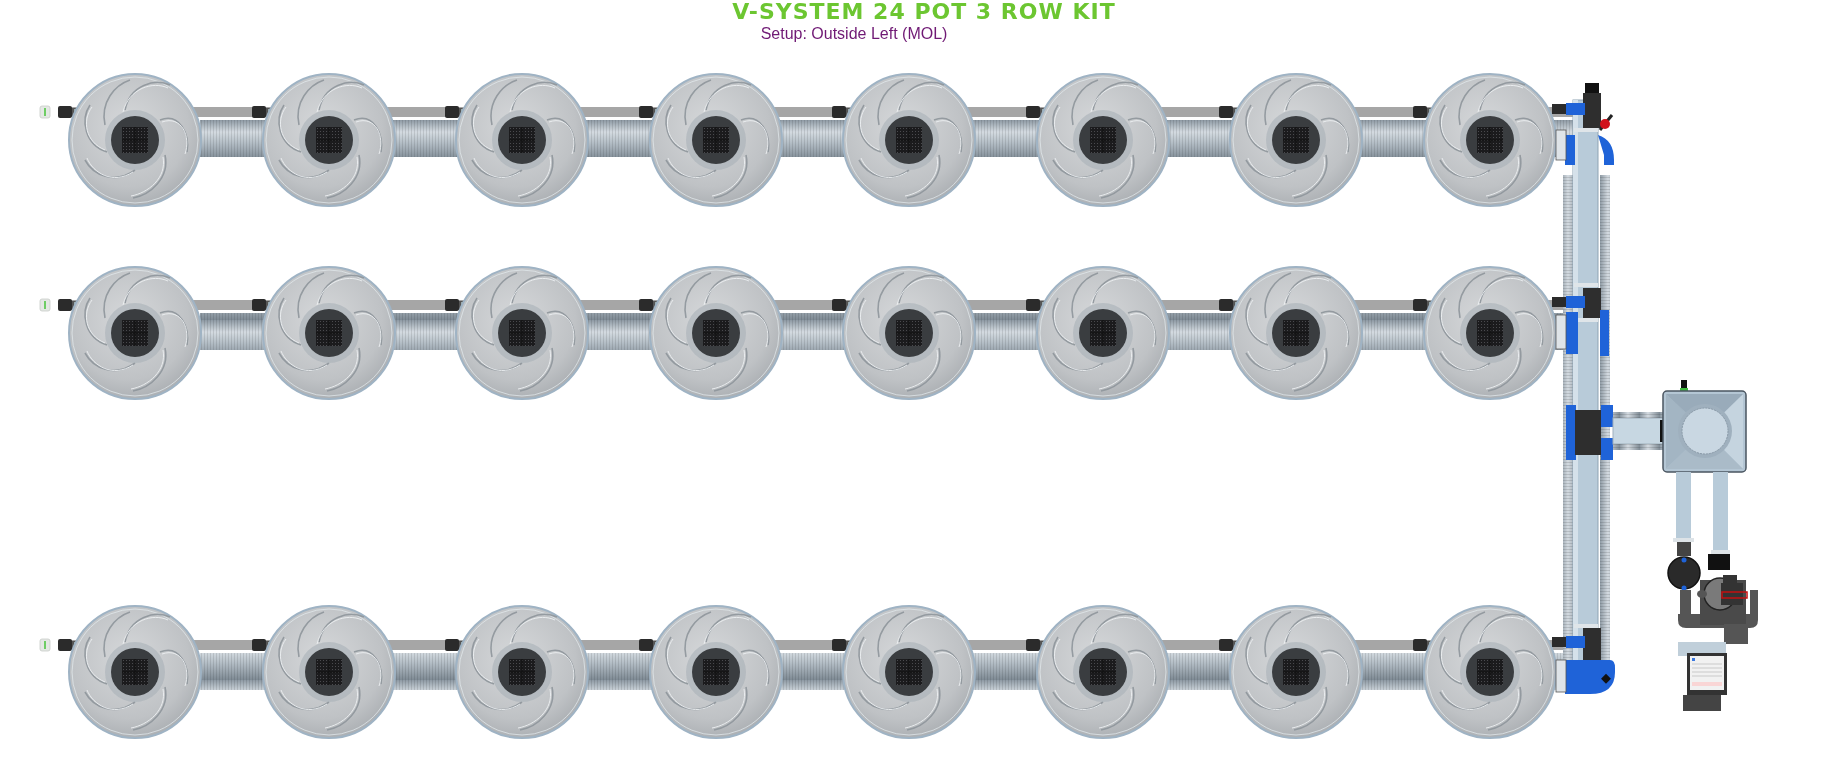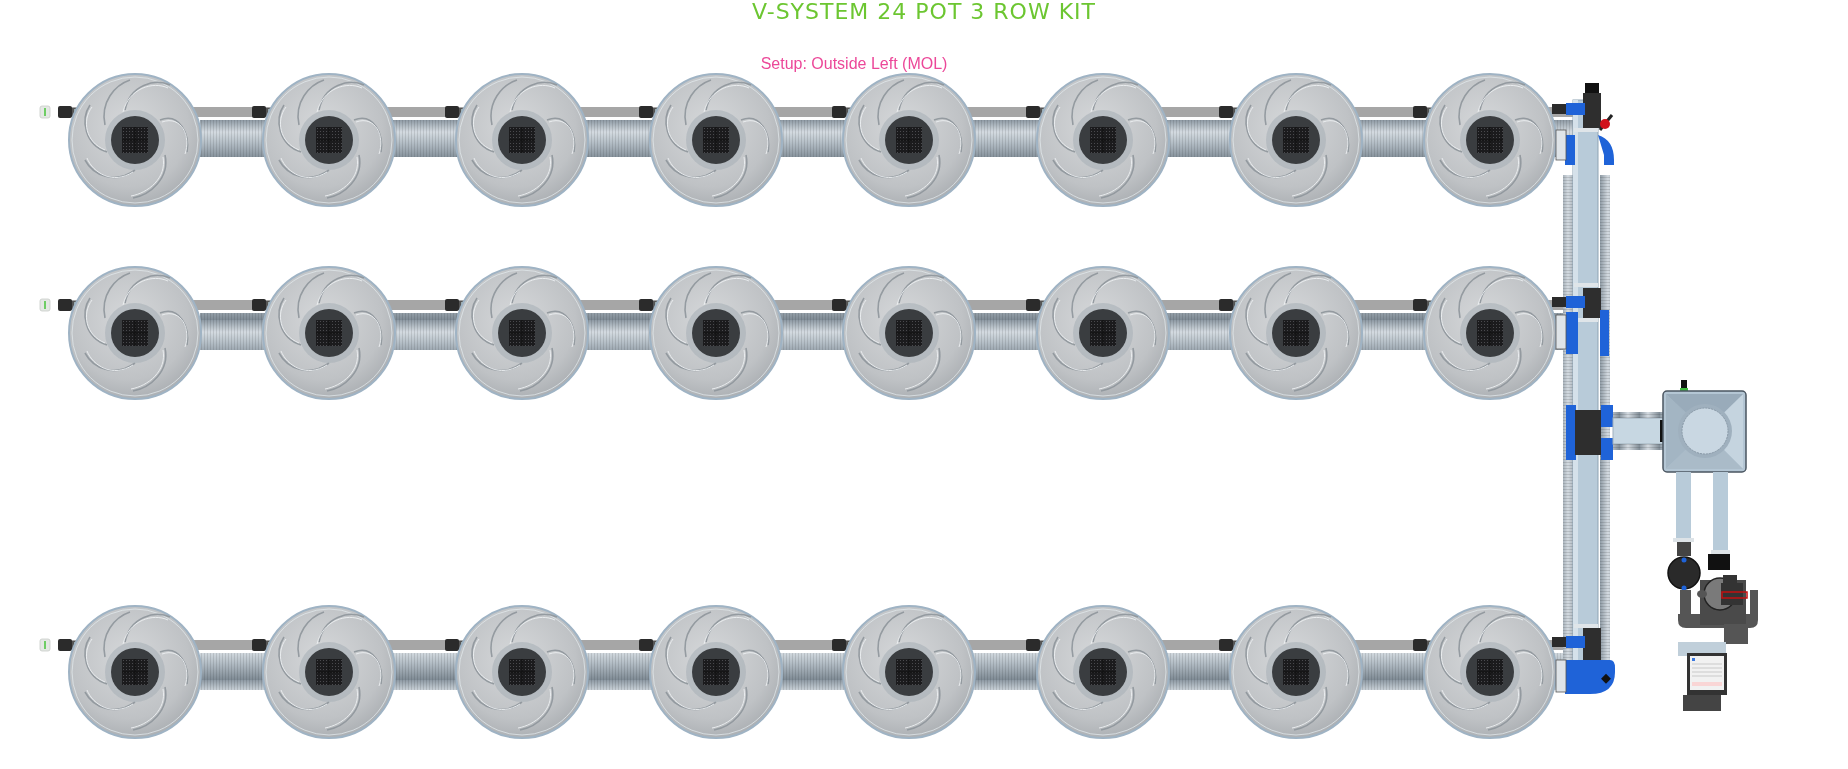--- a/index.html
+++ b/index.html
@@ -1,18 +1,18 @@
 <!DOCTYPE html>
 <html><head>
 <meta charset="utf-8">
 <style>
   html,body{margin:0;padding:0;background:#ffffff;}
   body{width:1848px;height:769px;position:relative;overflow:hidden;font-family:"Liberation Sans",sans-serif;}
-  .title{position:absolute;left:0;top:0;width:1848px;text-align:center;font-family:"DejaVu Sans",sans-serif;font-size:22px;letter-spacing:1px;color:#6cc631;top:-1px;line-height:26px;font-weight:normal;}
-  .subtitle{position:absolute;left:0;top:24px;width:1708px;text-align:center;font-size:16px;color:#ec4899;line-height:20px;margin-top:30px;}
+  .title{position:absolute;left:0;top:0;width:1848px;text-align:center;font-family:"DejaVu Sans",sans-serif;font-size:22px;letter-spacing:1px;color:#6cc631;top:-1px;line-height:26px;font-weight:bold;}
+  .subtitle{position:absolute;left:0;top:24px;width:1708px;text-align:center;font-size:16px;color:#701a75;line-height:20px;}
   svg#diagram{position:absolute;left:0;top:0;}
 </style>
 </head>
 <body>
 
 <div class="title">V-SYSTEM 24 POT 3 ROW KIT</div>
 <div class="subtitle">Setup: Outside Left (MOL)</div>
 
 <svg id="diagram" width="1848" height="769" viewBox="0 0 1848 769" xmlns="http://www.w3.org/2000/svg">
   <defs>

